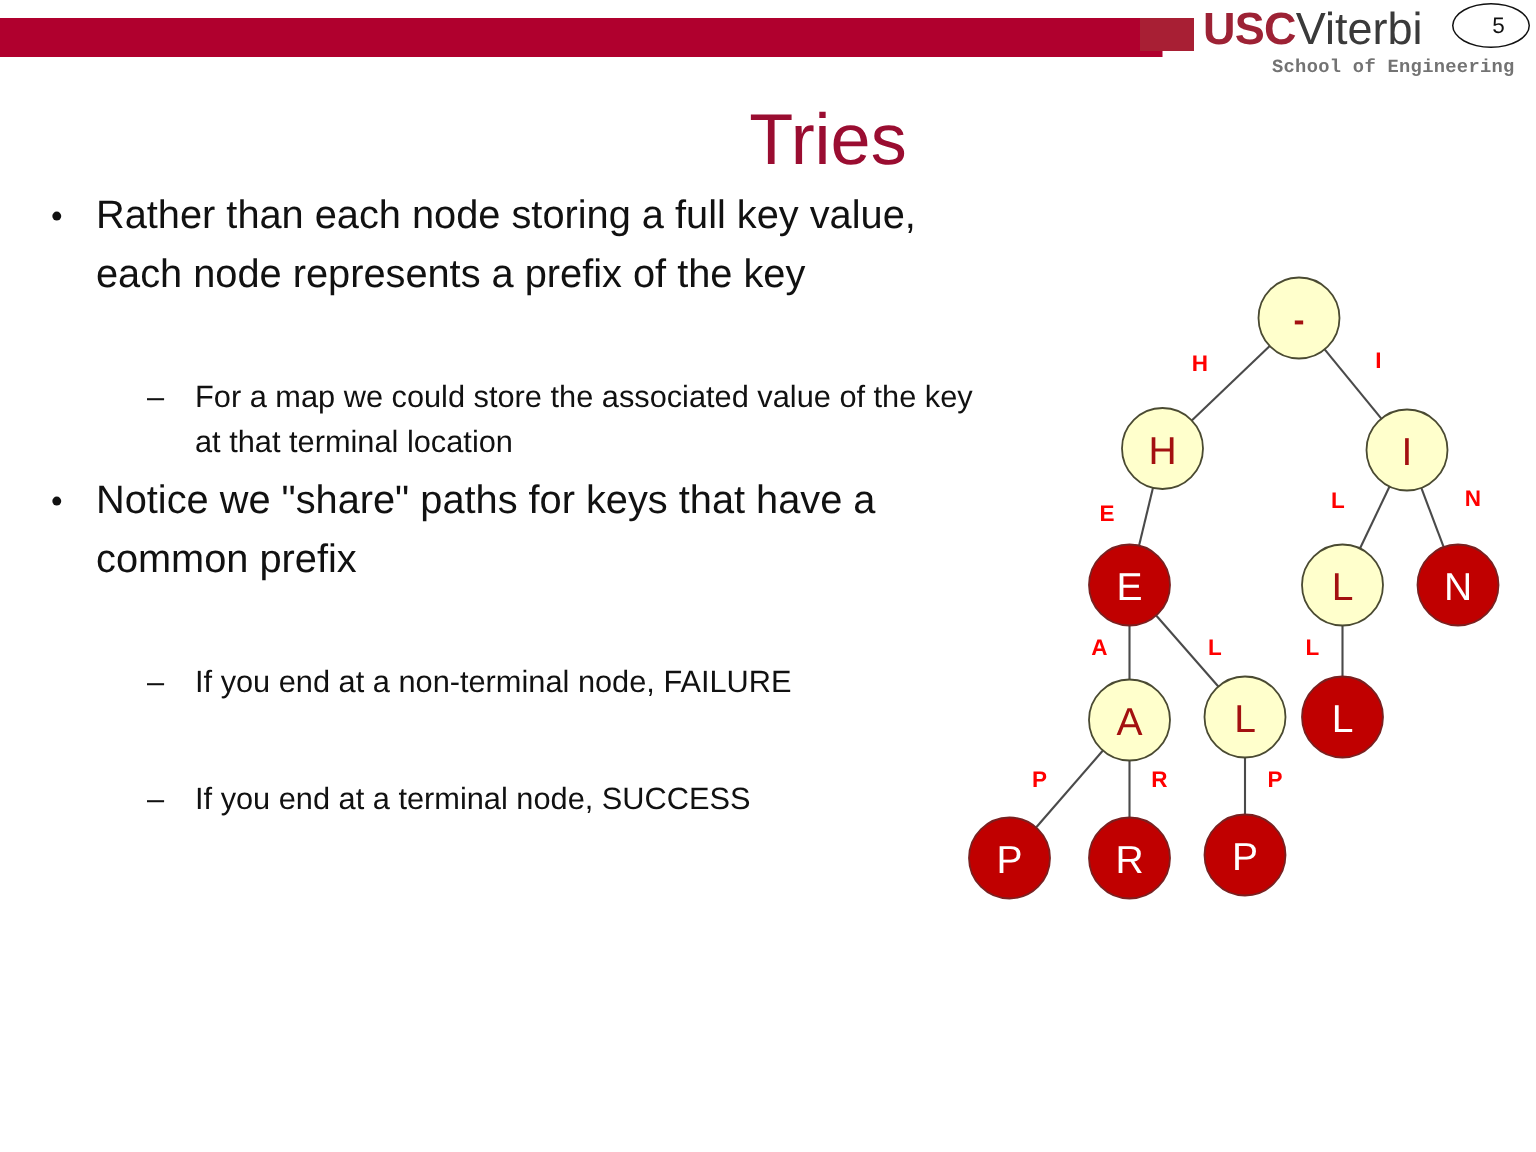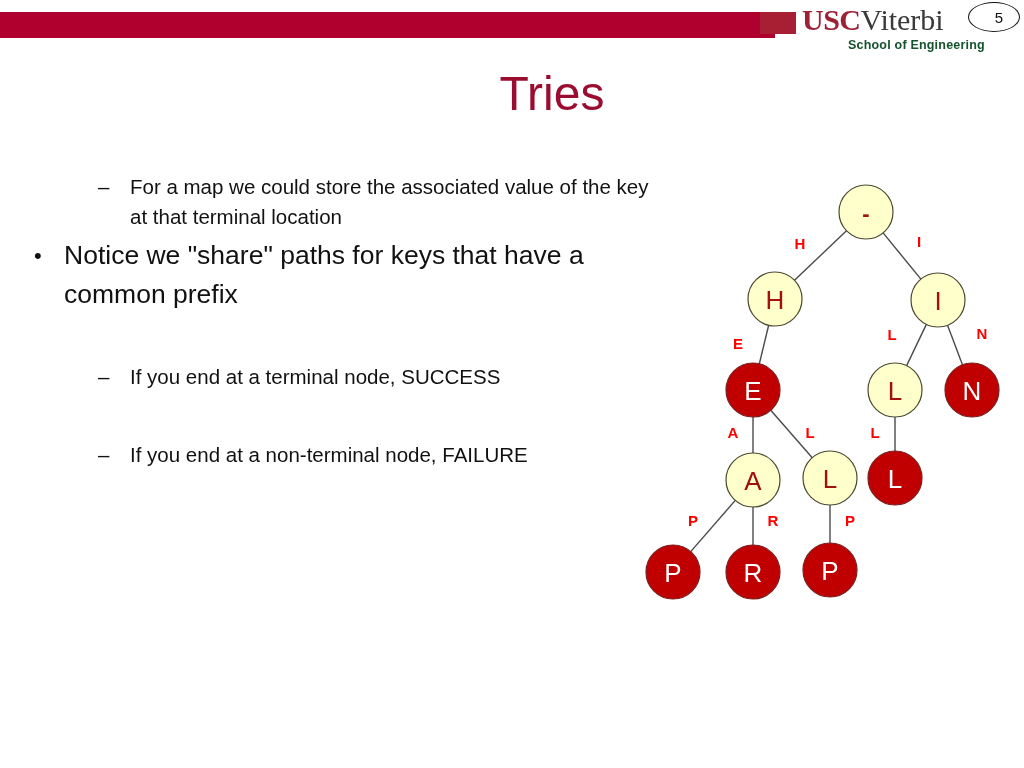--- a/index.html
+++ b/index.html
@@ -38,42 +38,42 @@
     left: 0px;
     top: 10px;
     width: 36px;
     height: 22px;
     background: #a81f34;
   }
   #logo-wordmark {
     position: absolute;
     left: 42px;
     top: 2px;
-    font-family: Liberation Serif, serif;
+    font-family: Liberation Sans, sans-serif;
     font-size: 30px;
     line-height: 32px;
     white-space: nowrap;
   }
   #logo-usc {
     color: #9d2235;
     font-weight: bold;
     letter-spacing: -0.5px;
   }
   #logo-viterbi {
     color: #3a3a3a;
     font-weight: normal;
   }
   #logo-sub {
     position: absolute;
     left: 88px;
     top: 36px;
-    font-family: Liberation Sans, sans-serif;
+    font-family: Liberation Mono, monospace;
     font-size: 12.5px;
     font-weight: bold;
-    color: #14532d;
+    color: #737373;
     letter-spacing: 0.2px;
     white-space: nowrap;
   }
 
   #page-badge {
     position: absolute;
     left: 968px;
     top: 2px;
     width: 52px;
     height: 30px;
@@ -226,25 +226,26 @@
   <div id="logo-sub">School of Engineering</div>
 </div>
 
 <div id="page-badge">
   <div id="page-badge-num">5</div>
 </div>
 
 <div id="slide-title">Tries</div>
 
 <div id="body-list">
+  <div class="bullet-l1">Rather than each node storing a full key value, each node represents a prefix of the key</div>
   <div class="bullet-l2">For a map we could store the associated value of the key at that terminal location</div>
   <div class="gap-sm"></div>
   <div class="bullet-l1">Notice we "share" paths for keys that have a common prefix</div>
+  <div class="bullet-l2">If you end at a non-terminal node, FAILURE</div>
   <div class="bullet-l2">If you end at a terminal node, SUCCESS</div>
-  <div class="bullet-l2">If you end at a non-terminal node, FAILURE</div>
 </div>
 
 <div id="trie-diagram">
   <svg id="trie-svg" width="404" height="460" viewBox="0 0 404 460">
     <g id="trie-edges">
         <line x1="226.48401286270106" y1="70.65814154884623" x2="174.51598713729894" y2="120.34185845115377" class="edge-line"></line>
         <line x1="263.0974203369461" y1="72.89684707848967" x2="300.9025796630539" y2="119.10315292151033" class="edge-line"></line>
         <line x1="148.65530887013628" y1="165.2439496735272" x2="139.34469112986372" y2="203.7560503264728" class="edge-line"></line>
         <line x1="306.3602807755305" y1="164.36220302795942" x2="286.6397192244695" y2="205.63779697204058" class="edge-line"></line>
         <line x1="327.5418153554016" y1="165.25774652900418" x2="342.4581846445984" y2="204.74225347099582" class="edge-line"></line>

